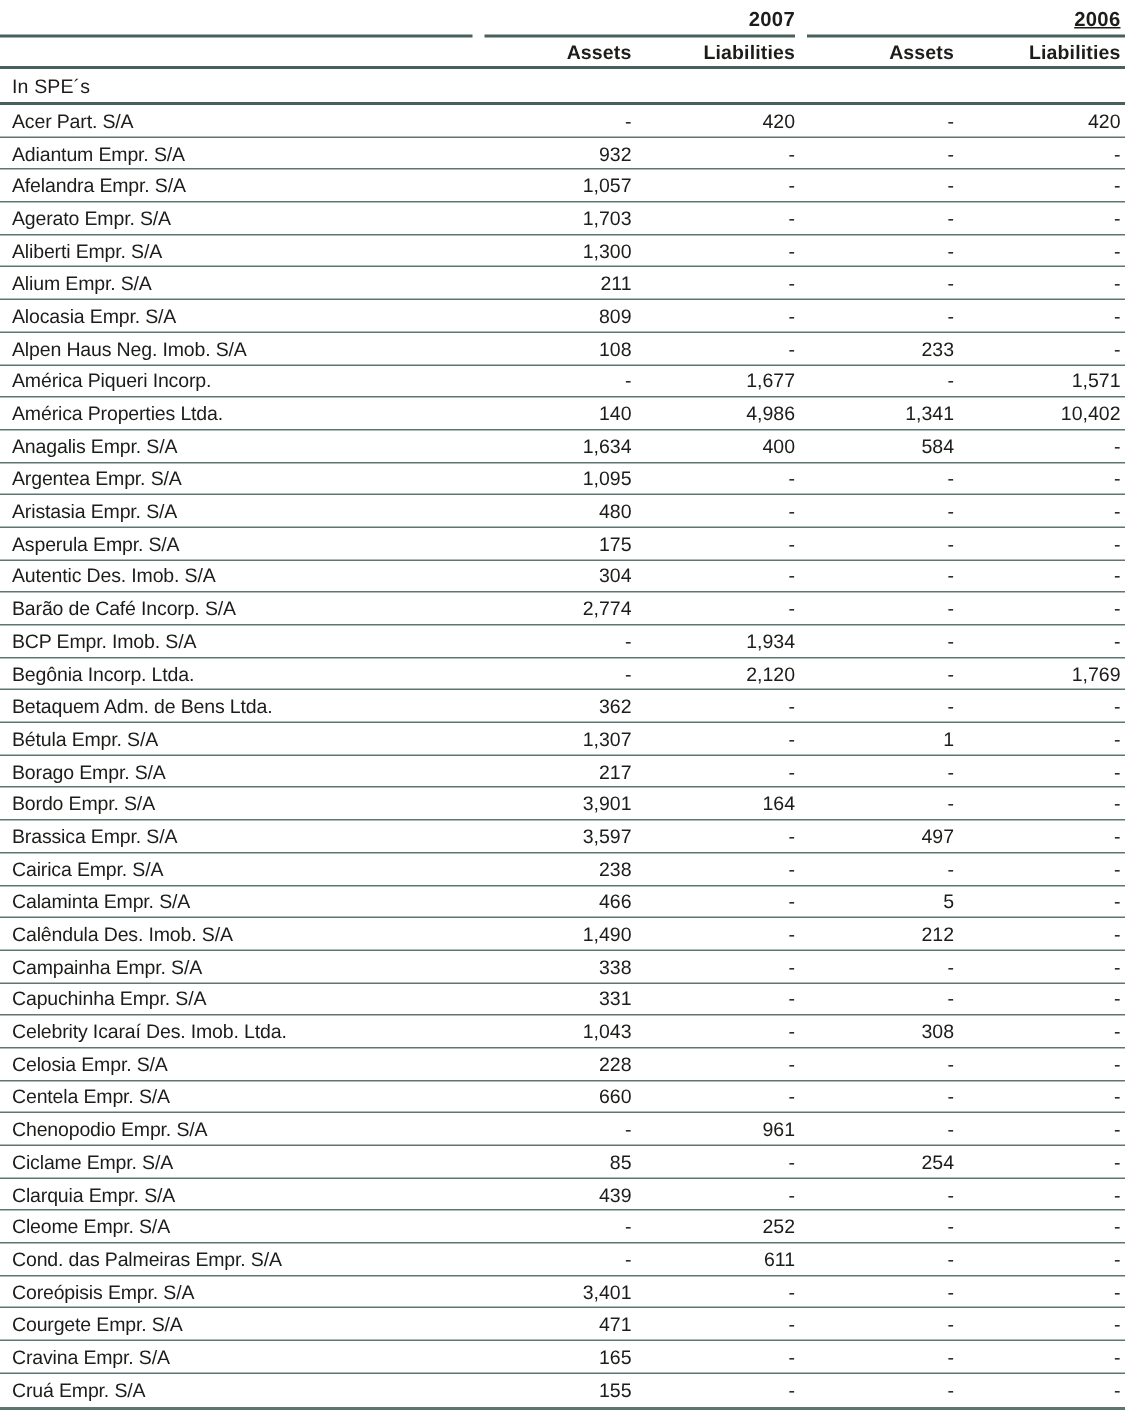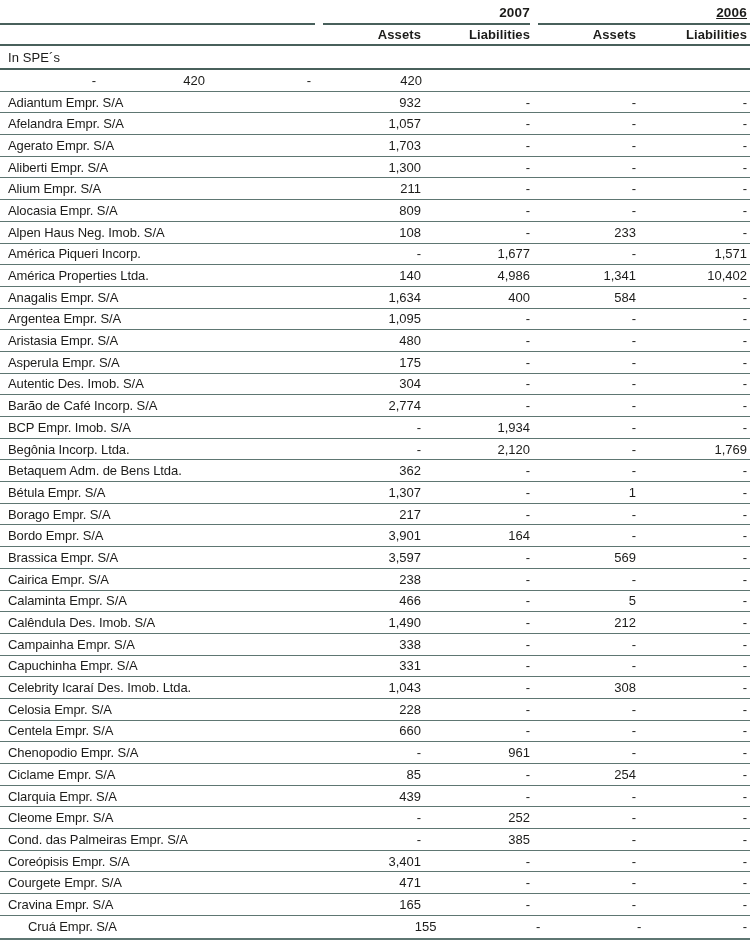--- a/index.html
+++ b/index.html
@@ -54,21 +54,21 @@
     padding-left:8px;letter-spacing:.1px;
   }
   
   .tbody{border-bottom:2px solid var(--rule-light);}
   .row{
     display:flex;align-items:center;
     height:21.7px;
     border-bottom:1px solid var(--rule-light);
     font-size:13px;
   }
-  .row:last-child{border-bottom:none;padding-left:20px;}
+  .row:last-child{border-bottom:none;}
   .cell{white-space:nowrap;overflow:hidden;}
   .cell.name{flex:0 0 325px;padding-left:8px;letter-spacing:-.1px;}
   .cell.num{text-align:right;}
   .cell.c0{width:96px;} .cell.c1{width:109px;} .cell.c2{width:106px;} .cell.c3{width:114px;padding-right:3px;}
 </style>
 </head>
 <body>
 
 <div class="page">
 
@@ -89,20 +89,21 @@
     <div class="colhead w2">Assets</div>
     <div class="colhead w3">Liabilities</div>
   </div>
 
   <div class="section-row">
     <span>In SPE´s</span>
   </div>
 
   <div class="tbody">
       <div class="row">
+        <div class="cell name">Acer Part. S/A</div>
         <div class="cell num c0">-</div>
         <div class="cell num c1">420</div>
         <div class="cell num c2">-</div>
         <div class="cell num c3">420</div>
       </div>
       <div class="row">
         <div class="cell name">Adiantum Empr. S/A</div>
         <div class="cell num c0">932</div>
         <div class="cell num c1">-</div>
         <div class="cell num c2">-</div>
@@ -245,21 +246,21 @@
         <div class="cell name">Bordo Empr. S/A</div>
         <div class="cell num c0">3,901</div>
         <div class="cell num c1">164</div>
         <div class="cell num c2">-</div>
         <div class="cell num c3">-</div>
       </div>
       <div class="row">
         <div class="cell name">Brassica Empr. S/A</div>
         <div class="cell num c0">3,597</div>
         <div class="cell num c1">-</div>
-        <div class="cell num c2">569</div>
+        <div class="cell num c2">497</div>
         <div class="cell num c3">-</div>
       </div>
       <div class="row">
         <div class="cell name">Cairica Empr. S/A</div>
         <div class="cell num c0">238</div>
         <div class="cell num c1">-</div>
         <div class="cell num c2">-</div>
         <div class="cell num c3">-</div>
       </div>
       <div class="row">
@@ -335,21 +336,21 @@
       <div class="row">
         <div class="cell name">Cleome Empr. S/A</div>
         <div class="cell num c0">-</div>
         <div class="cell num c1">252</div>
         <div class="cell num c2">-</div>
         <div class="cell num c3">-</div>
       </div>
       <div class="row">
         <div class="cell name">Cond. das Palmeiras Empr. S/A</div>
         <div class="cell num c0">-</div>
-        <div class="cell num c1">385</div>
+        <div class="cell num c1">611</div>
         <div class="cell num c2">-</div>
         <div class="cell num c3">-</div>
       </div>
       <div class="row">
         <div class="cell name">Coreópisis Empr. S/A</div>
         <div class="cell num c0">3,401</div>
         <div class="cell num c1">-</div>
         <div class="cell num c2">-</div>
         <div class="cell num c3">-</div>
       </div>

